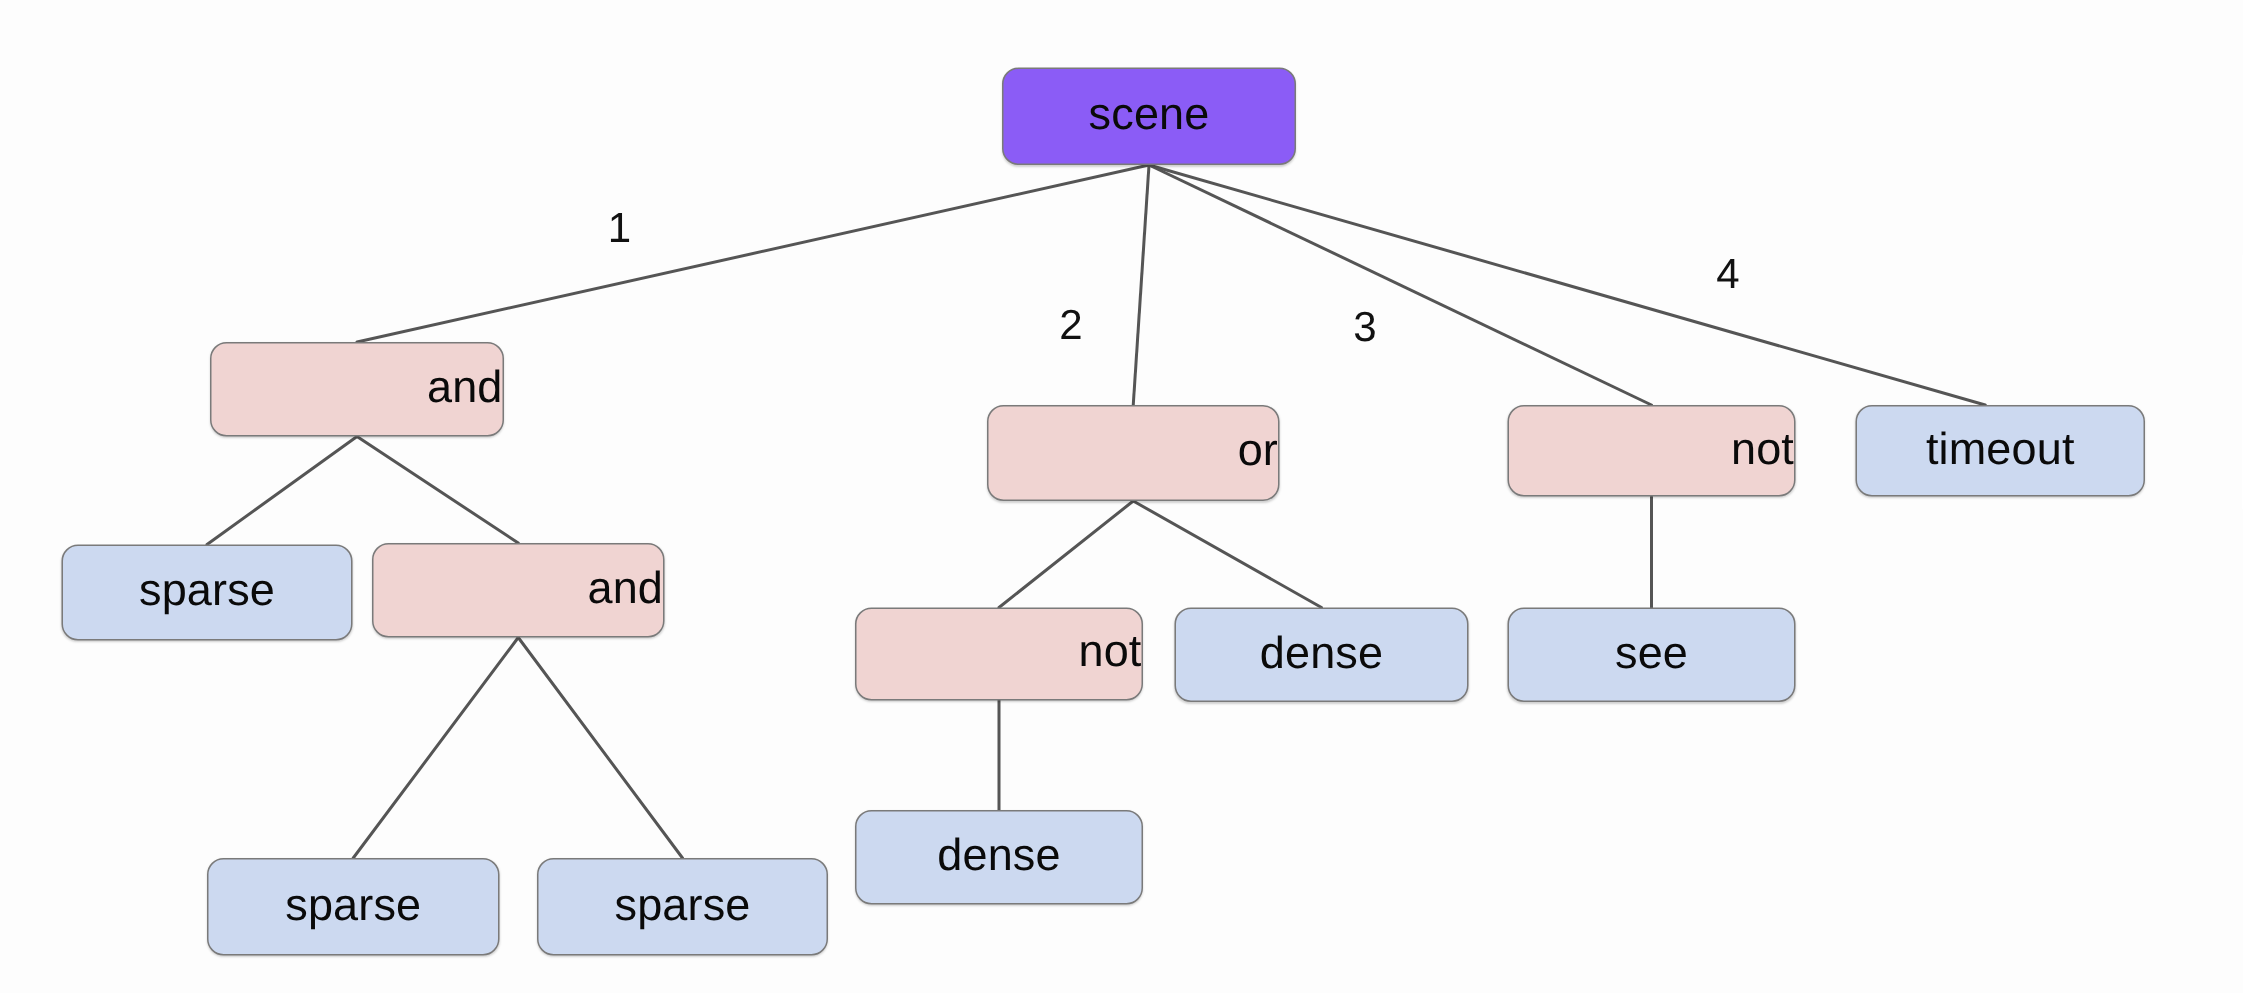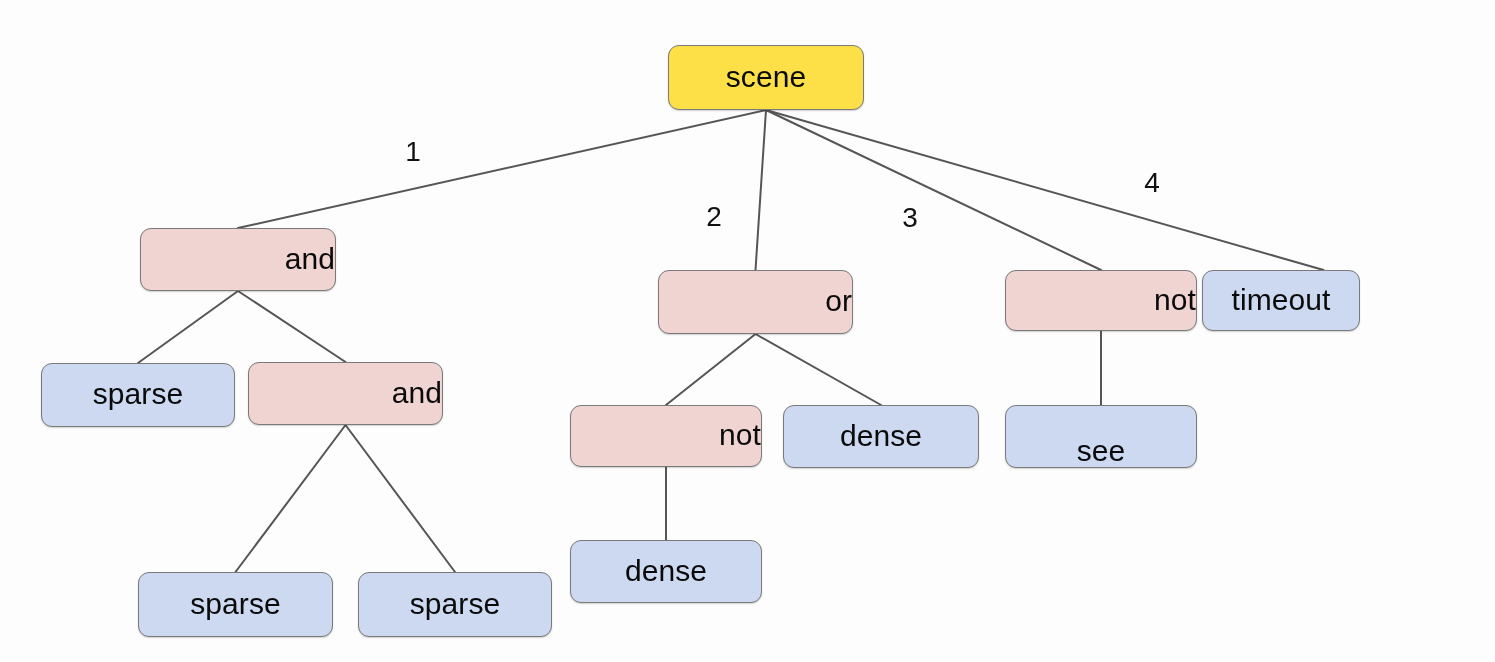--- a/index.html
+++ b/index.html
@@ -36,21 +36,21 @@
     color: #0a0a0a;
     line-height: 1;
     letter-spacing: 0.1px;
     box-shadow: 0 1px 1.5px rgba(0,0,0,0.18);
     white-space: nowrap;
   }
   .node-label {
     display: block;
     transform: translateY(-1px);
   }
-  .fill-root   { background: #fde047; }
+  .fill-root   { background: #8b5cf6; }
   .fill-op     { background: #f0d4d2; justify-content: flex-end; }
   .fill-term   { background: #ccd9f0; }
   .edge-label {
     position: absolute;
     font-size: 28px;
     color: #111111;
     line-height: 1;
     white-space: nowrap;
     transform: translate(-50%, -50%);
   }
@@ -79,36 +79,36 @@
       </div>
       <div class="node fill-op" style="left: 140px; top: 228px; width: 196px; height: 63px;">
         <span class="node-label">and</span>
       </div>
       <div class="node fill-op" style="left: 658px; top: 270px; width: 195px; height: 64px; padding-left: 48px;">
         <span class="node-label">or</span>
       </div>
       <div class="node fill-op" style="left: 1005px; top: 270px; width: 192px; height: 61px;">
         <span class="node-label">not</span>
       </div>
-      <div class="node fill-term" style="left: 1202px; top: 270px; width: 158px; height: 61px;">
+      <div class="node fill-term" style="left: 1237px; top: 270px; width: 193px; height: 61px;">
         <span class="node-label">timeout</span>
       </div>
       <div class="node fill-term" style="left: 41px; top: 363px; width: 194px; height: 64px;">
         <span class="node-label">sparse</span>
       </div>
       <div class="node fill-op" style="left: 248px; top: 362px; width: 195px; height: 63px;">
         <span class="node-label">and</span>
       </div>
       <div class="node fill-op" style="left: 570px; top: 405px; width: 192px; height: 62px;">
         <span class="node-label">not</span>
       </div>
       <div class="node fill-term" style="left: 783px; top: 405px; width: 196px; height: 63px;">
         <span class="node-label">dense</span>
       </div>
-      <div class="node fill-term" style="left: 1005px; top: 405px; width: 192px; height: 63px; align-items: flex-end;">
+      <div class="node fill-term" style="left: 1005px; top: 405px; width: 192px; height: 63px;">
         <span class="node-label">see</span>
       </div>
       <div class="node fill-term" style="left: 570px; top: 540px; width: 192px; height: 63px;">
         <span class="node-label">dense</span>
       </div>
       <div class="node fill-term" style="left: 138px; top: 572px; width: 195px; height: 65px;">
         <span class="node-label">sparse</span>
       </div>
       <div class="node fill-term" style="left: 358px; top: 572px; width: 194px; height: 65px;">
         <span class="node-label">sparse</span>

